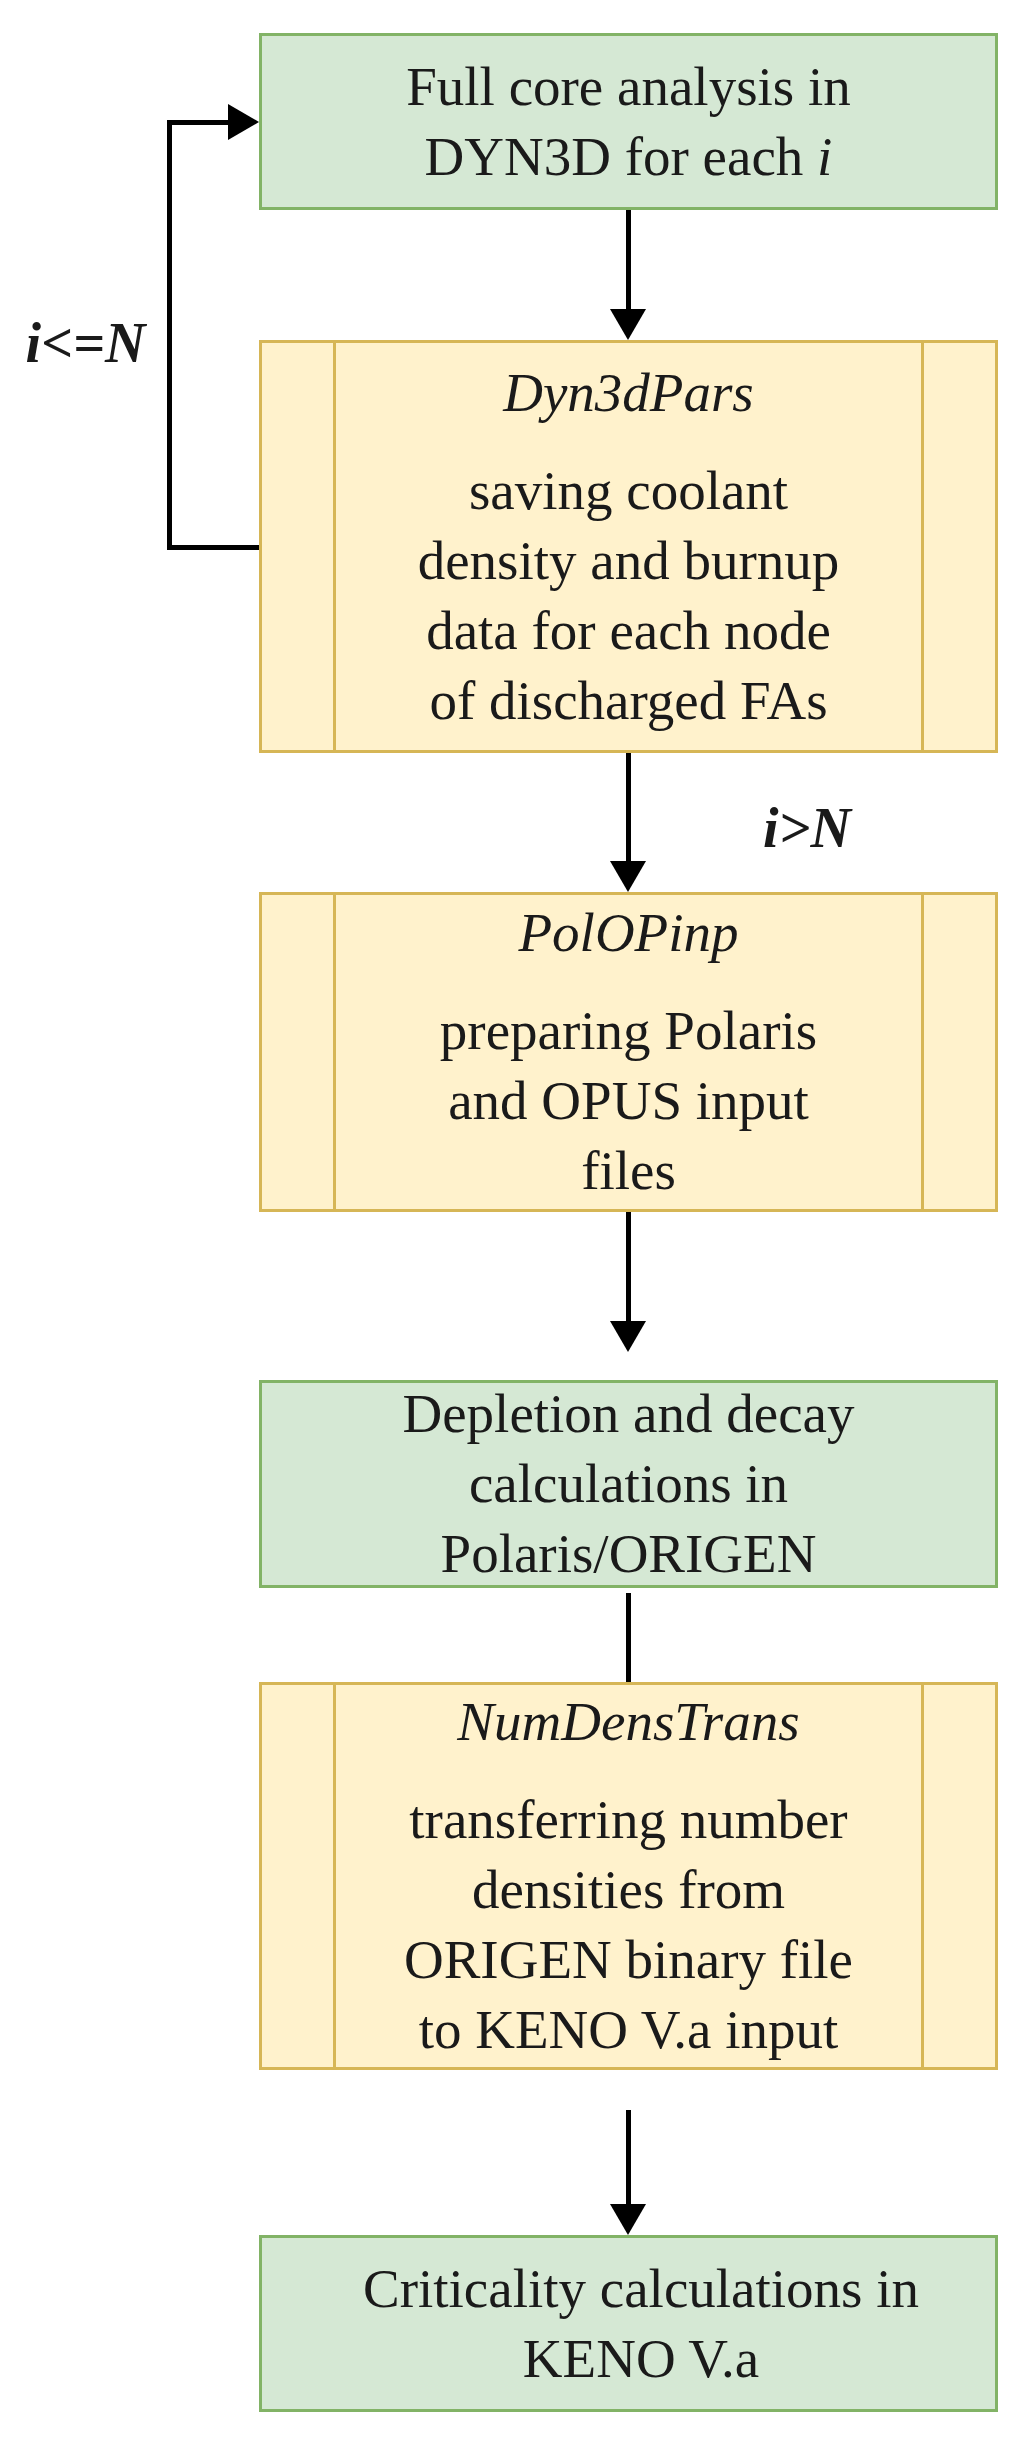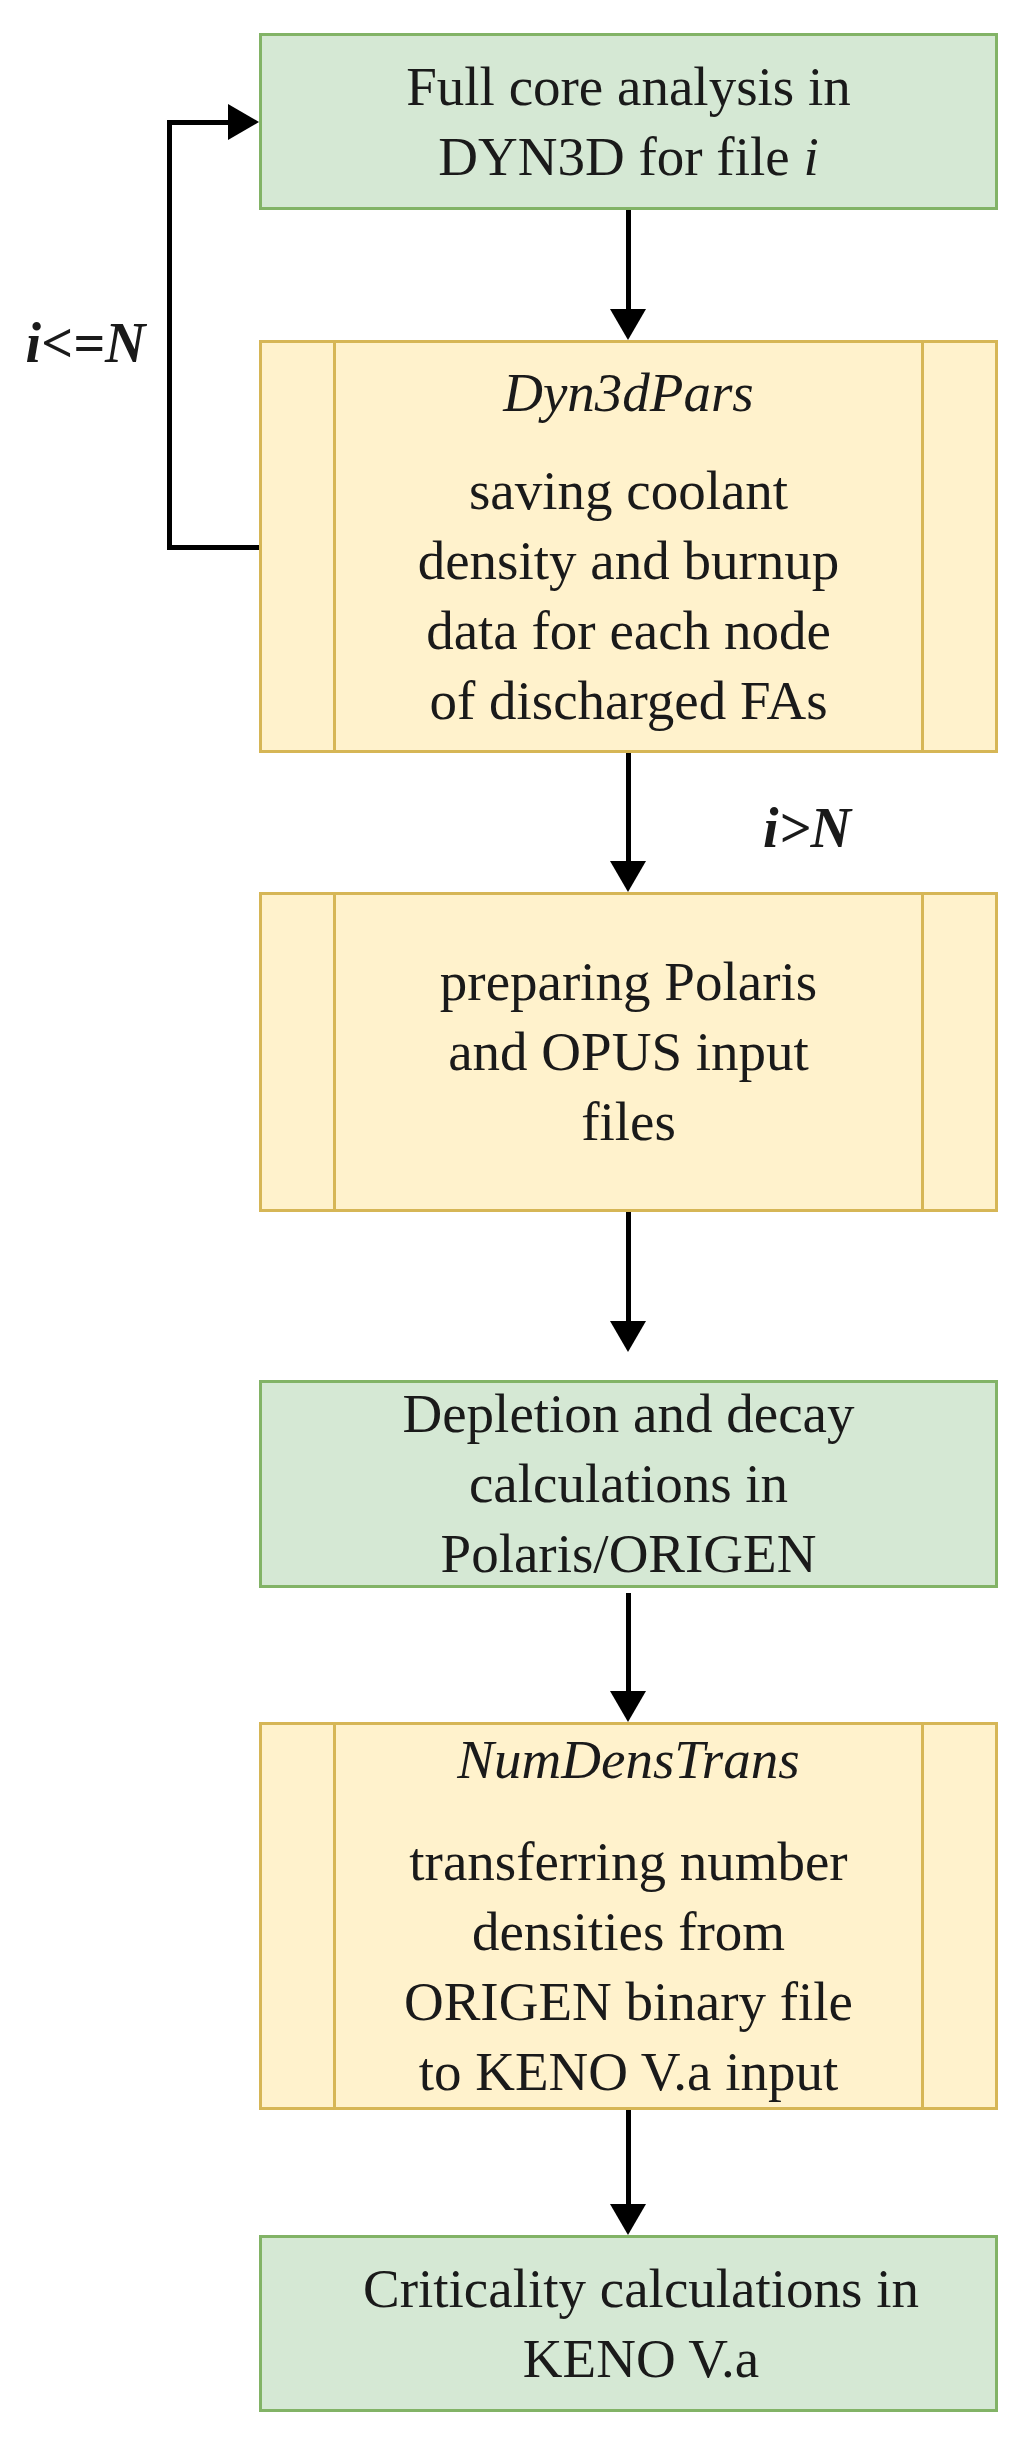--- a/index.html
+++ b/index.html
@@ -41,21 +41,21 @@
     line-height:60px; text-align:center; color:var(--text-color);margin-left:8px;
   }
 </style>
 </head>
 <body>
 
 <div id="canvas">
 
   <div class="box green" style="top:33px; height:177px;">
     <div><span>Full core analysis in</span></div>
-    <div><span>DYN3D for file</span> <span class="title-line">i</span></div>
+    <div><span>DYN3D for each</span> <span class="title-line">i</span></div>
   </div>
 
   <div class="aline vline" style="top:210px; height:104px;"></div>
   <div class="head-down" style="top:309px;"></div>
 
   <div class="box yellow" style="top:340px; height:413px;">
     <div class="vdiv left"></div>
     <div class="vdiv right"></div>
     <div class="title-line">Dyn3dPars</div>
     <div class="body-text">saving coolant
@@ -70,38 +70,39 @@
   <div class="head-right" style="left:228px; top:104px;"></div>
   <div class="cond" style="left:0px; top:313px; width:155px;">i&lt;=N</div>
 
   <div class="aline vline" style="top:753px; height:113px;"></div>
   <div class="head-down" style="top:861px;"></div>
   <div class="cond" style="left:724px; top:798px; width:150px;">i&gt;N</div>
 
   <div class="box yellow" style="top:892px; height:320px;">
     <div class="vdiv left"></div>
     <div class="vdiv right"></div>
+    <div class="title-line">PolOPinp</div>
     <div class="body-text">preparing Polaris
 and OPUS input
 files</div>
   </div>
 
   <div class="aline vline" style="top:1212px; height:114px;"></div>
   <div class="head-down" style="top:1321px;"></div>
 
   <div class="box green" style="top:1380px; height:208px;">
     <div class="body-text">Depletion and decay
 calculations in
 Polaris/ORIGEN</div>
   </div>
 
   <div class="aline vline" style="top:1593px; height:103px;"></div>
   <div class="head-down" style="top:1691px;"></div>
 
-  <div class="box yellow" style="top:1722px; height:388px;justify-content:space-between;">
+  <div class="box yellow" style="top:1682px; height:388px;">
     <div class="vdiv left"></div>
     <div class="vdiv right"></div>
     <div class="title-line">NumDensTrans</div>
     <div class="body-text">transferring number
 densities from
 ORIGEN binary file
 to KENO V.a input</div>
   </div>
 
   <div class="aline vline" style="top:2110px; height:99px;"></div>

